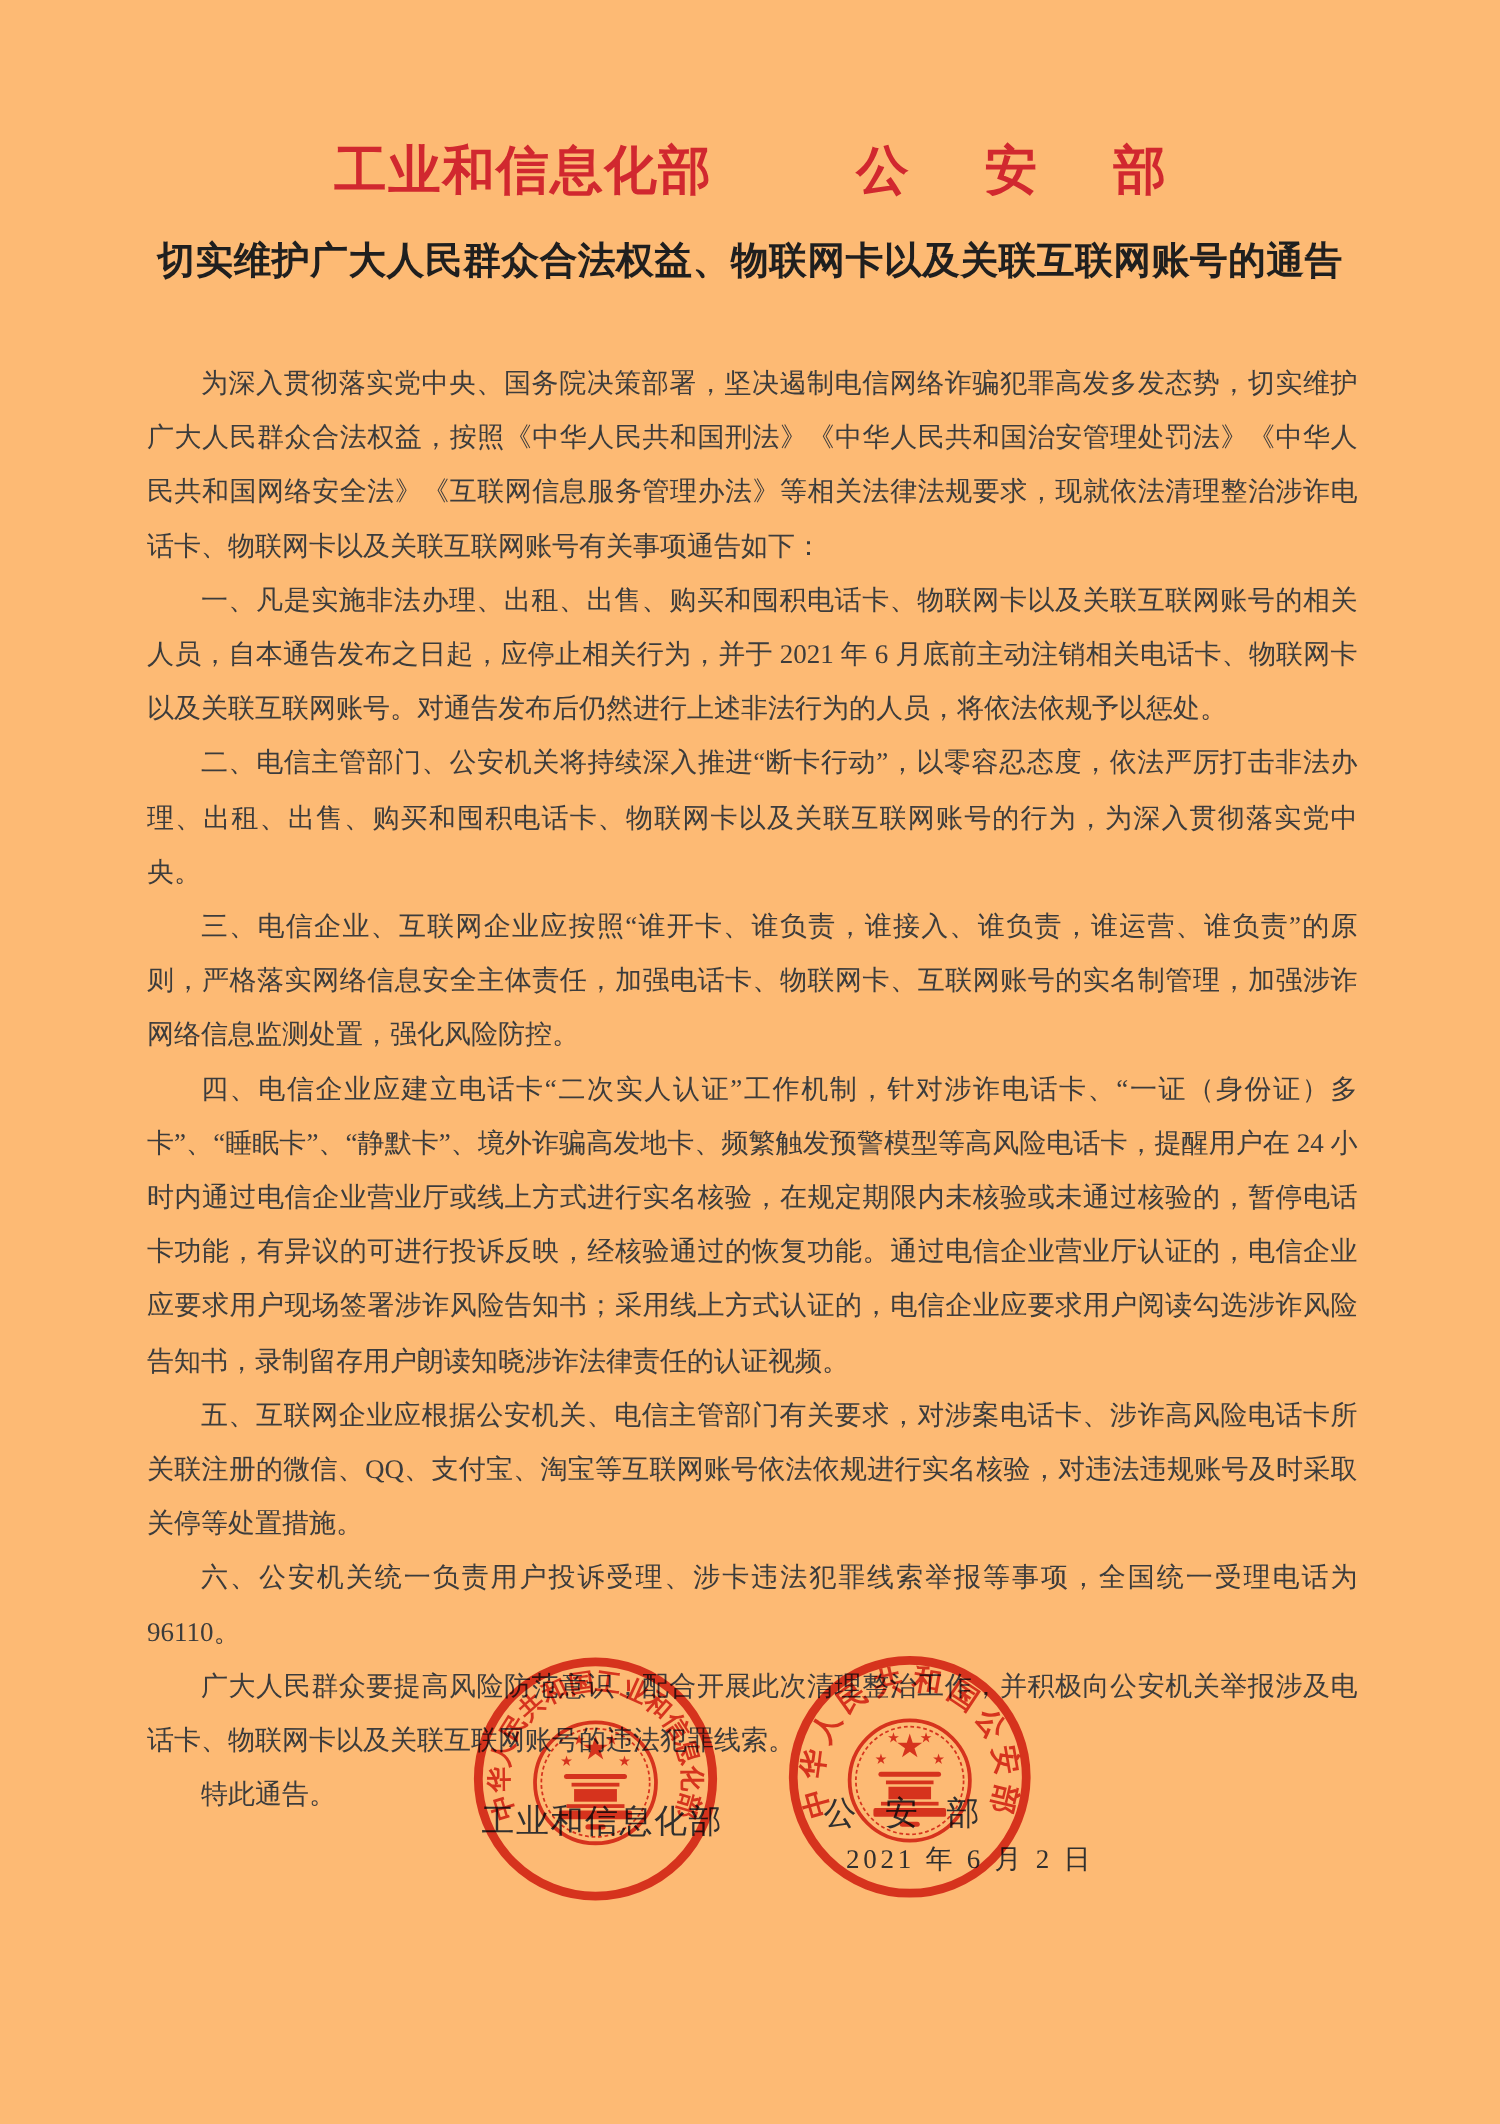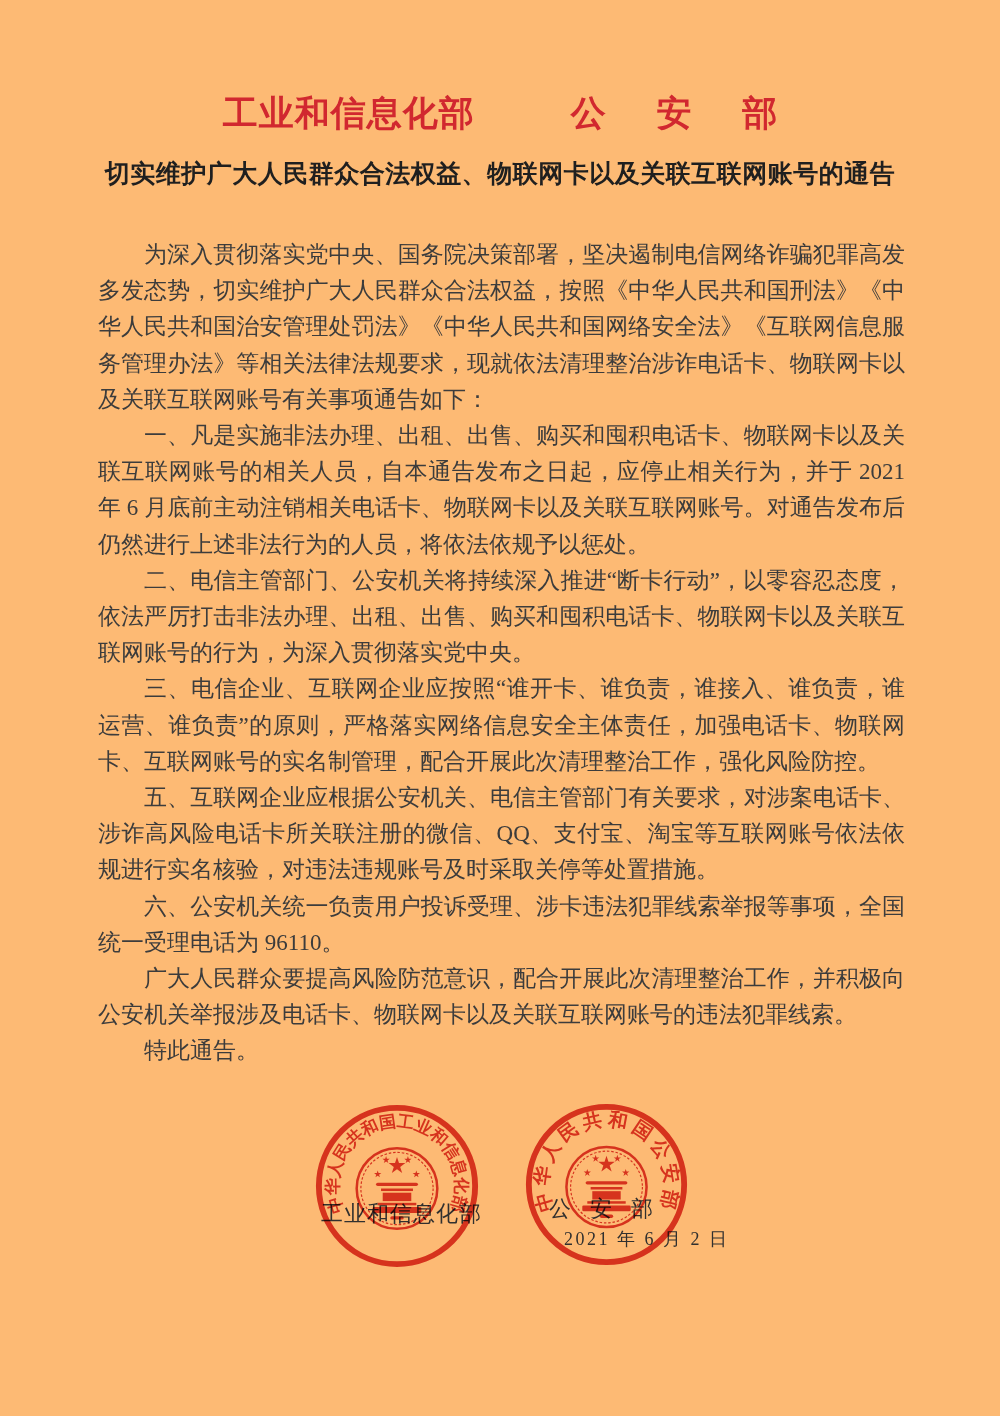--- a/index.html
+++ b/index.html
@@ -32,21 +32,21 @@
     margin-top: 20px;
     text-align: center;
     font-size: 25px;
     font-weight: bold;
     color: #1f1f1f;
     letter-spacing: 0.5px;
   }
   .doc-body {
     margin-top: 47px;
     padding: 0 95px 0 98px;
-    font-size: 23px;
+    font-size: 18px;
     line-height: 36.2px;
     text-align: justify;
     color: #3c3c3c;
   }
   .doc-body p { text-indent: 2em; }
   .sig-text {
     position: absolute;
     color: #31302f;
     white-space: nowrap;
   }
@@ -75,21 +75,22 @@
     <span class="ministry-left">工业和信息化部</span>
     <span class="ministry-right">公安部</span>
   </div>
 
   <div class="doc-title">切实维护广大人民群众合法权益、物联网卡以及关联互联网账号的通告</div>
 
   <div class="doc-body">
     <p>为深入贯彻落实党中央、国务院决策部署，坚决遏制电信网络诈骗犯罪高发多发态势，切实维护广大人民群众合法权益，按照《中华人民共和国刑法》《中华人民共和国治安管理处罚法》《中华人民共和国网络安全法》《互联网信息服务管理办法》等相关法律法规要求，现就依法清理整治涉诈电话卡、物联网卡以及关联互联网账号有关事项通告如下：</p>
     <p>一、凡是实施非法办理、出租、出售、购买和囤积电话卡、物联网卡以及关联互联网账号的相关人员，自本通告发布之日起，应停止相关行为，并于 2021 年 6 月底前主动注销相关电话卡、物联网卡以及关联互联网账号。对通告发布后仍然进行上述非法行为的人员，将依法依规予以惩处。</p>
     <p>二、电信主管部门、公安机关将持续深入推进“断卡行动”，以零容忍态度，依法严厉打击非法办理、出租、出售、购买和囤积电话卡、物联网卡以及关联互联网账号的行为，为深入贯彻落实党中央。</p>
-    <p>三、电信企业、互联网企业应按照“谁开卡、谁负责，谁接入、谁负责，谁运营、谁负责”的原则，严格落实网络信息安全主体责任，加强电话卡、物联网卡、互联网账号的实名制管理，配合开展此次清理整治工作，强化风险防控。</p>
+    <p>三、电信企业、互联网企业应按照“谁开卡、谁负责，谁接入、谁负责，谁运营、谁负责”的原则，严格落实网络信息安全主体责任，加强电话卡、物联网卡、互联网账号的实名制管理，加强涉诈网络信息监测处置，强化风险防控。</p>
+    <p>四、电信企业应建立电话卡“二次实人认证”工作机制，针对涉诈电话卡、“一证（身份证）多卡”、“睡眠卡”、“静默卡”、境外诈骗高发地卡、频繁触发预警模型等高风险电话卡，提醒用户在 24 小时内通过电信企业营业厅或线上方式进行实名核验，在规定期限内未核验或未通过核验的，暂停电话卡功能，有异议的可进行投诉反映，经核验通过的恢复功能。通过电信企业营业厅认证的，电信企业应要求用户现场签署涉诈风险告知书；采用线上方式认证的，电信企业应要求用户阅读勾选涉诈风险告知书，录制留存用户朗读知晓涉诈法律责任的认证视频。</p>
     <p>五、互联网企业应根据公安机关、电信主管部门有关要求，对涉案电话卡、涉诈高风险电话卡所关联注册的微信、QQ、支付宝、淘宝等互联网账号依法依规进行实名核验，对违法违规账号及时采取关停等处置措施。</p>
     <p>六、公安机关统一负责用户投诉受理、涉卡违法犯罪线索举报等事项，全国统一受理电话为 96110。</p>
     <p>广大人民群众要提高风险防范意识，配合开展此次清理整治工作，并积极向公安机关举报涉及电话卡、物联网卡以及关联互联网账号的违法犯罪线索。</p>
     <p>特此通告。</p>
   </div>
 
   <span class="sig-text sig-name-left">工业和信息化部</span>
   <span class="sig-text sig-name-right">公安部</span>
   <span class="sig-text sig-date">2021 年 6 月 2 日</span>
 

